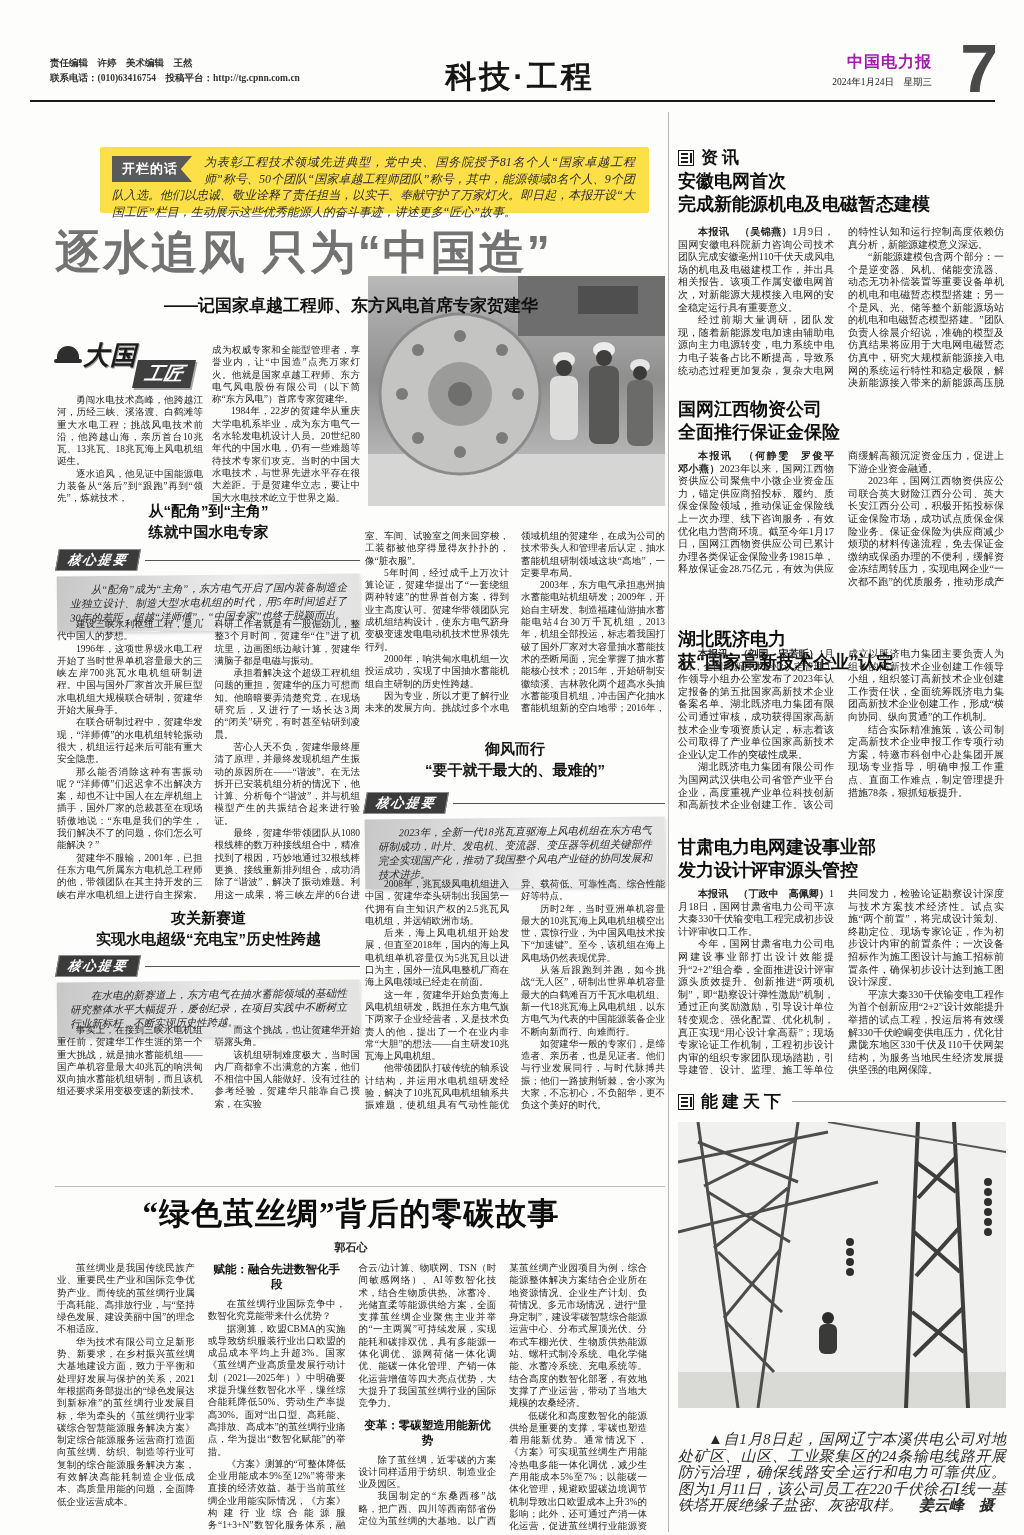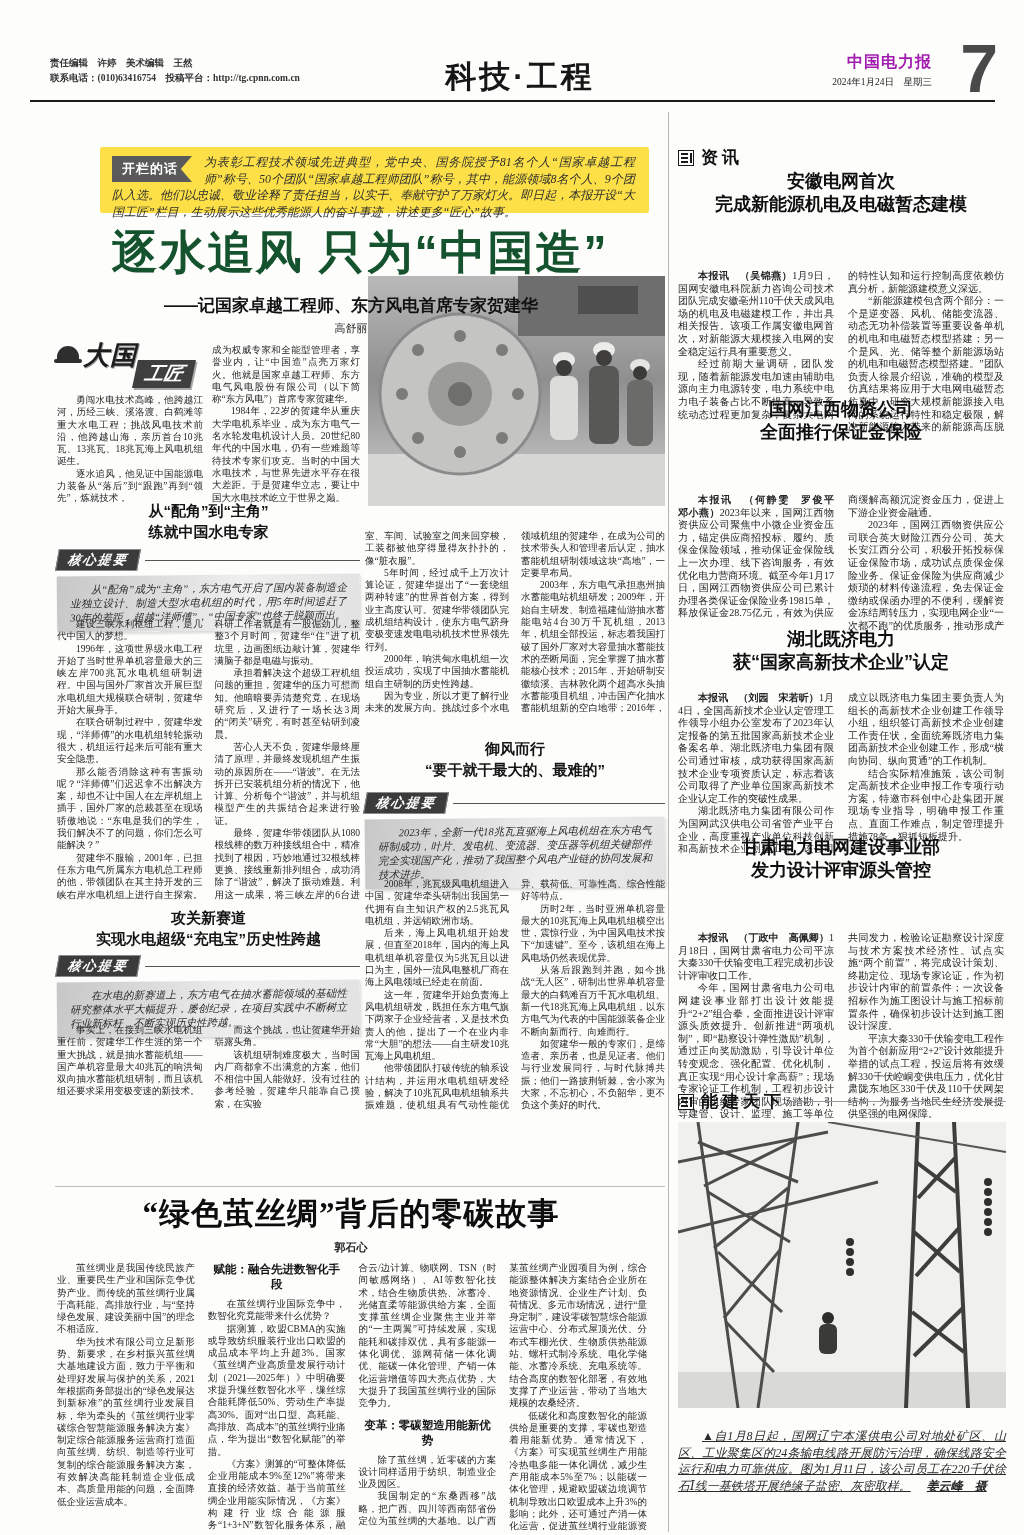--- a/index.html
+++ b/index.html
@@ -21,22 +21,22 @@
 
   
   .intro-box{left:100px;top:147px;width:549px;height:66px;background:#fde047;border-radius:2px;
              padding:7px 14px 0 12px;box-sizing:border-box;}
   .intro-tag{float:left;background:#5a5a5a;color:#fff;font-weight:700;font-size:13px;letter-spacing:1px;
              padding:4px 14px 4px 10px;margin:2px 12px 2px 0;
              clip-path:polygon(0 0,100% 0,86% 50%,100% 100%,0 100%);}
   .intro-text{font-size:12px;line-height:16.5px;font-style:italic;color:#2e2e2e;text-align:justify;}
 
   
-  .headline{left:55px;top:226px;width:610px;text-align:center;font-size:46px;line-height:52px;
-            font-weight:900;letter-spacing:2px;color:#14532d;z-index:3;}
+  .headline{left:55px;top:226px;width:610px;font-size:46px;line-height:52px;
+            font-weight:900;letter-spacing:2px;color:#737373;z-index:3;}
   .subtitle{left:55px;top:294px;width:592px;text-align:center;font-size:17px;font-weight:700;color:#111;z-index:3;}
   .byline{left:55px;top:321px;width:592px;text-align:center;font-size:11px;color:#222;z-index:3;}
 
   .dg-logo{left:57px;top:340px;width:150px;height:50px;z-index:2;}
   .dg-helmet{position:absolute;left:0;top:6px;width:22px;height:16px;background:#2e2e2e;
              border-radius:11px 11px 2px 2px;}
   .dg-helmet:after{content:"";position:absolute;left:-3px;top:13px;width:28px;height:4px;background:#2e2e2e;border-radius:2px;}
   .dg-daguo{position:absolute;left:26px;top:-2px;font-size:26px;font-weight:900;font-style:italic;color:#1c1c1c;
             font-family:"Liberation Sans",sans-serif;letter-spacing:1px;text-shadow:1px 1px 0 #9a9a9a;}
   .dg-gongjiang{position:absolute;left:78px;top:20px;background:#3f3f3f;color:#fff;font-weight:900;font-style:italic;
@@ -66,28 +66,28 @@
   .bottom-headline{left:55px;top:1193px;width:592px;text-align:center;font-size:31px;font-weight:900;
                    letter-spacing:1px;color:#0d0d0d;}
   .bottom-byline{left:55px;top:1240px;width:592px;text-align:center;font-size:11px;font-weight:700;color:#222;}
   .inline-sub{font-size:11.5px;font-weight:700;text-align:center;margin:8px 0 6px 0;color:#131313;
               font-family:"Liberation Sans",sans-serif;}
 
   
   .sec-head{display:flex;align-items:center;gap:7px;}
   .sec-label{font-size:17px;font-weight:900;letter-spacing:4px;color:#111;}
   .sec-line{flex:1;height:1px;background:#999;}
-  .rr-head{position:absolute;width:326px;text-align:center;font-weight:700;font-size:18px;line-height:23px;
+  .rr-head{position:absolute;width:326px;font-weight:700;font-size:18px;line-height:23px;
            color:#0f0f0f;font-family:"Liberation Sans","DejaVu Sans",sans-serif;}
-  .rr-body{position:absolute;width:326px;overflow:hidden;column-count:2;column-gap:14px;margin-top:44px;}
+  .rr-body{position:absolute;width:326px;overflow:hidden;column-count:2;column-gap:14px;}
   .rr-body .bp{font-size:10px;line-height:12.6px;}
   .lead{font-weight:700;}
 
-  .caption{position:absolute;left:678px;top:1416px;width:328px;font-size:12px;line-height:16.5px;
-           font-style:italic;text-align:justify;color:#2a2a2a;text-indent:2em;text-decoration:underline;}
+  .caption{position:absolute;left:678px;top:1416px;width:328px;font-size:15px;line-height:16.5px;
+           font-style:italic;text-align:justify;color:#2a2a2a;text-indent:2em;}
   .credit{font-weight:700;margin-left:16px;white-space:nowrap;}
 
   .photo-frame{position:absolute;overflow:hidden;background:#bbb;}
 </style>
 </head>
 <body>
 
 <div class="page">
 
   <div class="abs mast-left">
@@ -103,21 +103,20 @@
   <div class="abs mast-rule"></div>
   <div class="abs divider-v"></div>
 
   <div class="abs intro-box">
     <span class="intro-tag">开栏的话</span>
     <div class="intro-text">为表彰工程技术领域先进典型，党中央、国务院授予81名个人“国家卓越工程师”称号、50个团队“国家卓越工程师团队”称号，其中，能源领域8名个人、9个团队入选。他们以忠诚、敬业诠释了责任担当，以实干、奉献守护了万家灯火。即日起，本报开设“大国工匠”栏目，生动展示这些优秀能源人的奋斗事迹，讲述更多“匠心”故事。</div>
   </div>
 
   <div class="abs headline sans">逐水追风  只为“中国造”</div>
   <div class="abs subtitle sans">——记国家卓越工程师、东方风电首席专家贺建华</div>
-  <div class="abs byline">高舒丽</div>
 
   <div class="abs photo-frame" style="left:368px;top:276px;width:297px;height:230px;">
     <svg width="297" height="230" viewBox="0 0 297 230">
       <defs>
         <linearGradient id="fg1" x1="0" y1="0" x2="0" y2="1">
           <stop offset="0" stop-color="#b9b9b9"></stop>
             <stop offset="0.45" stop-color="#8f8f8f"></stop>
             <stop offset="1" stop-color="#cfcfcf"></stop>
         </linearGradient>
       </defs>

